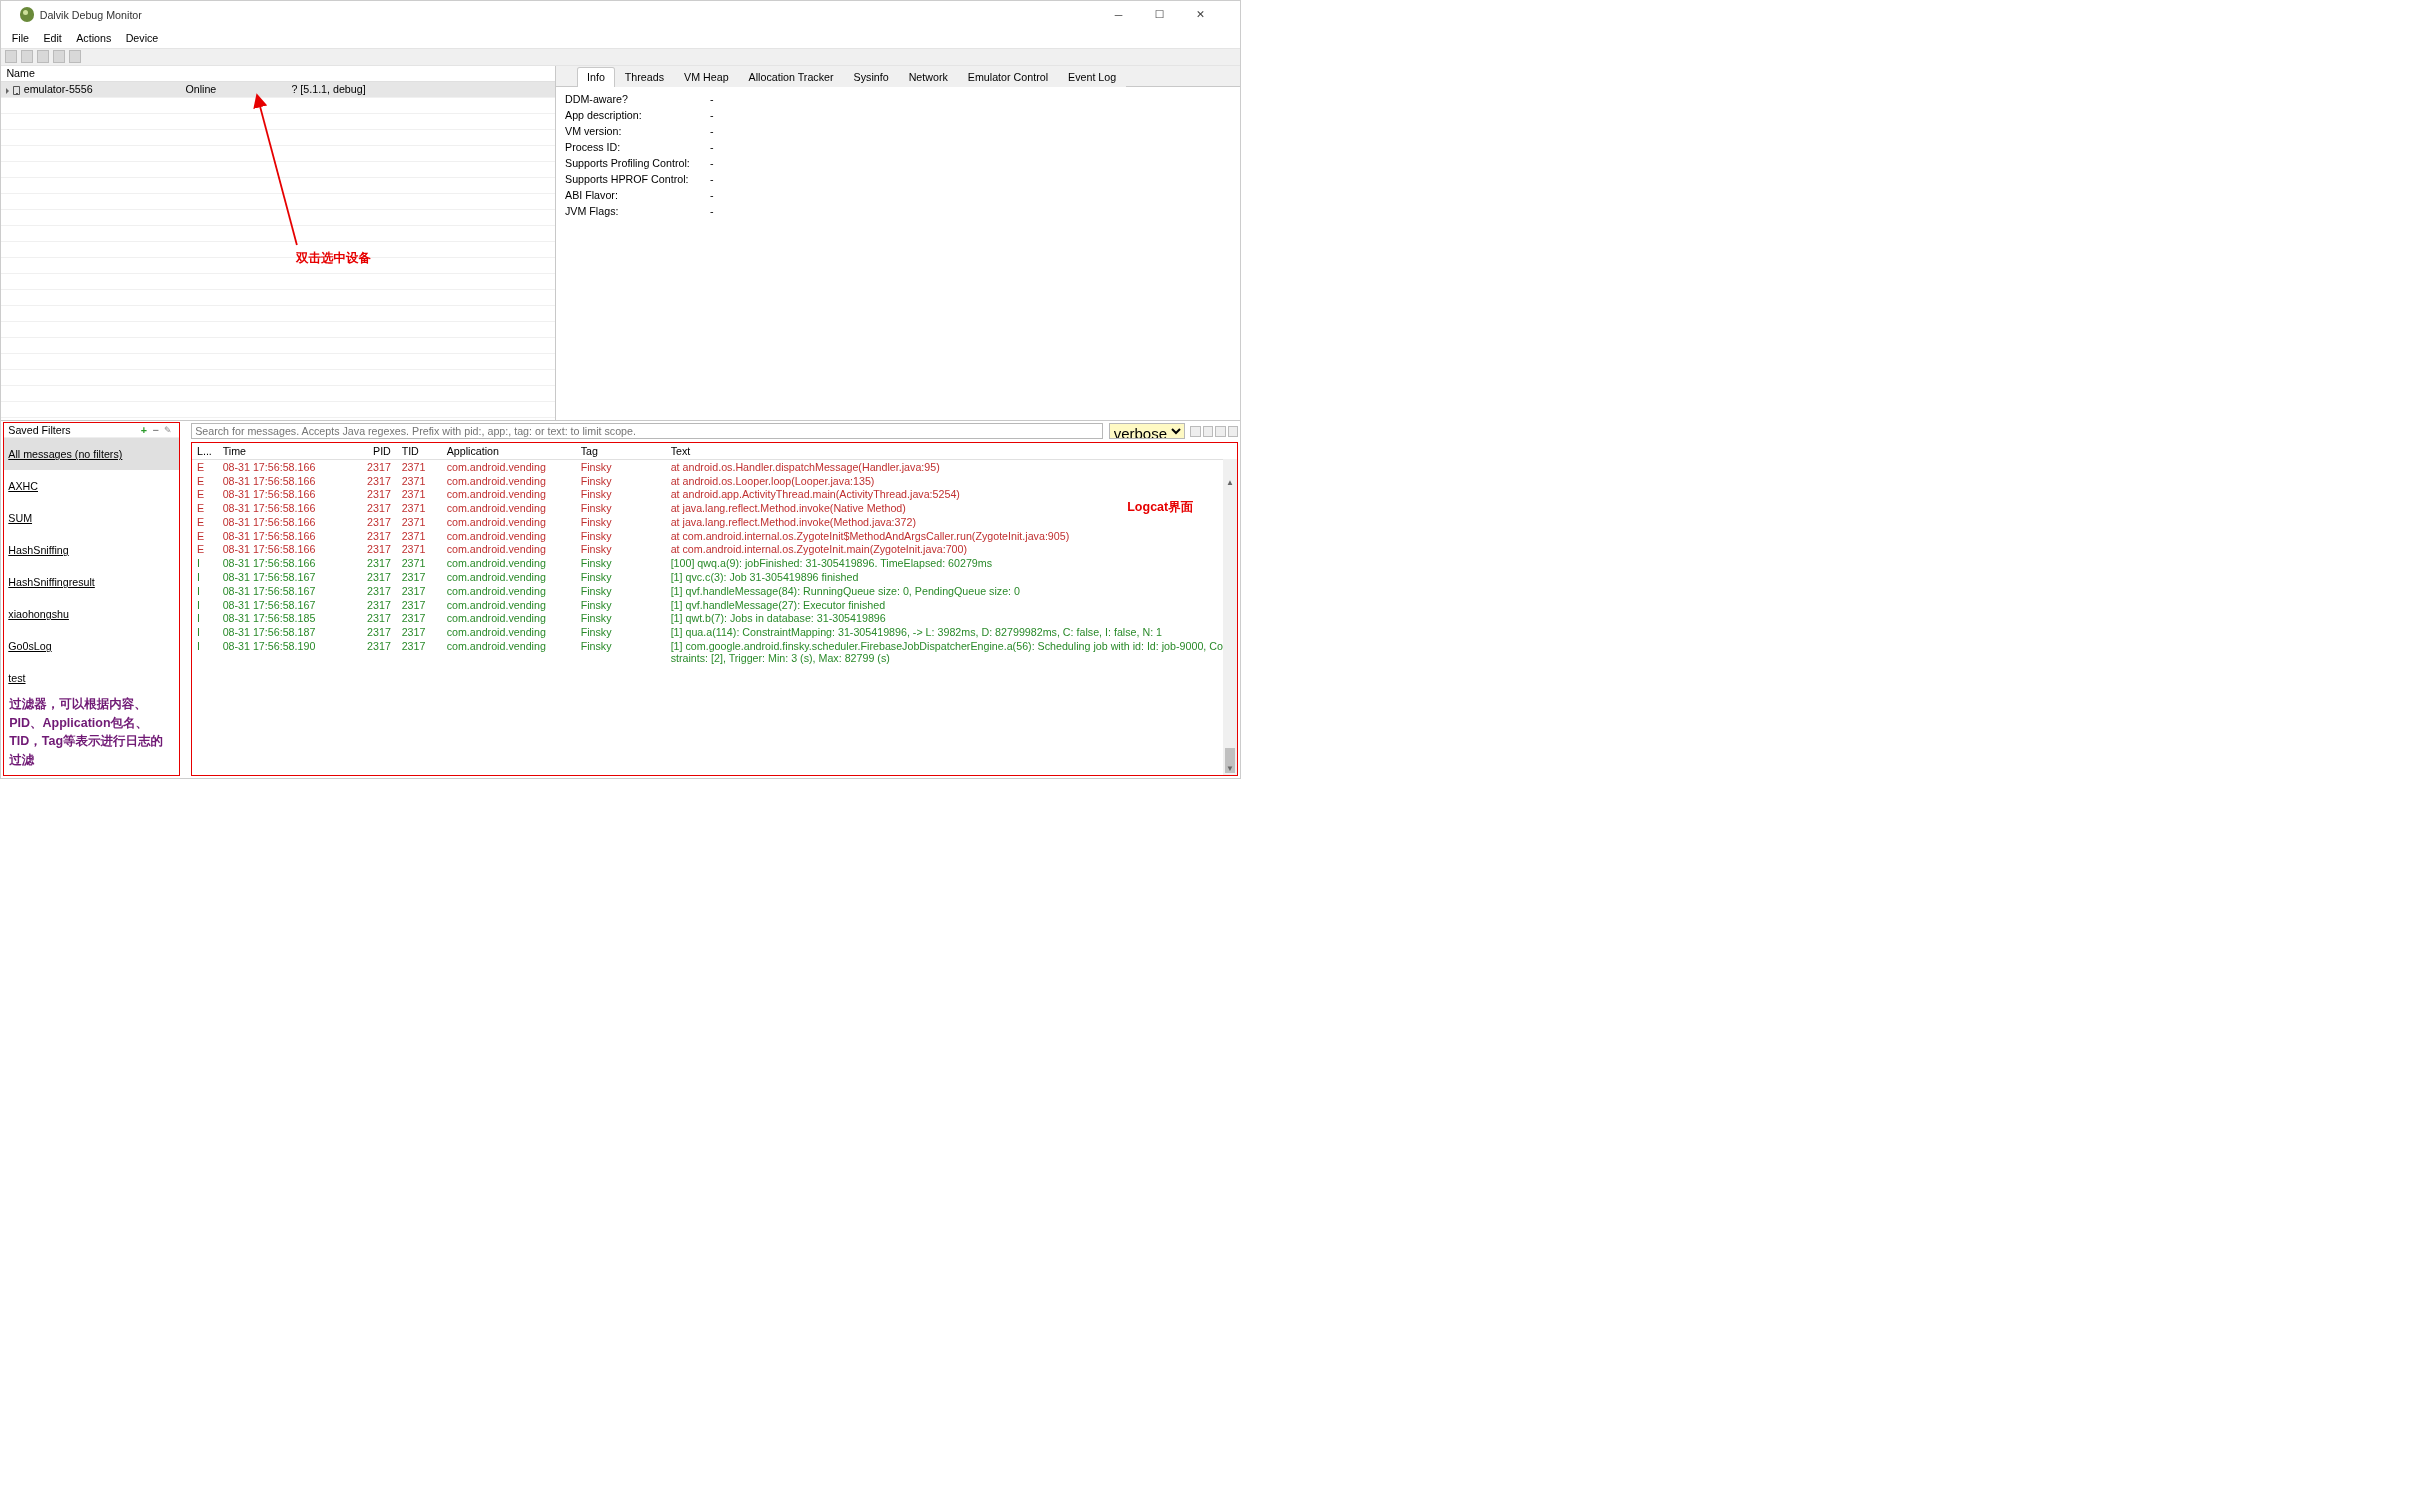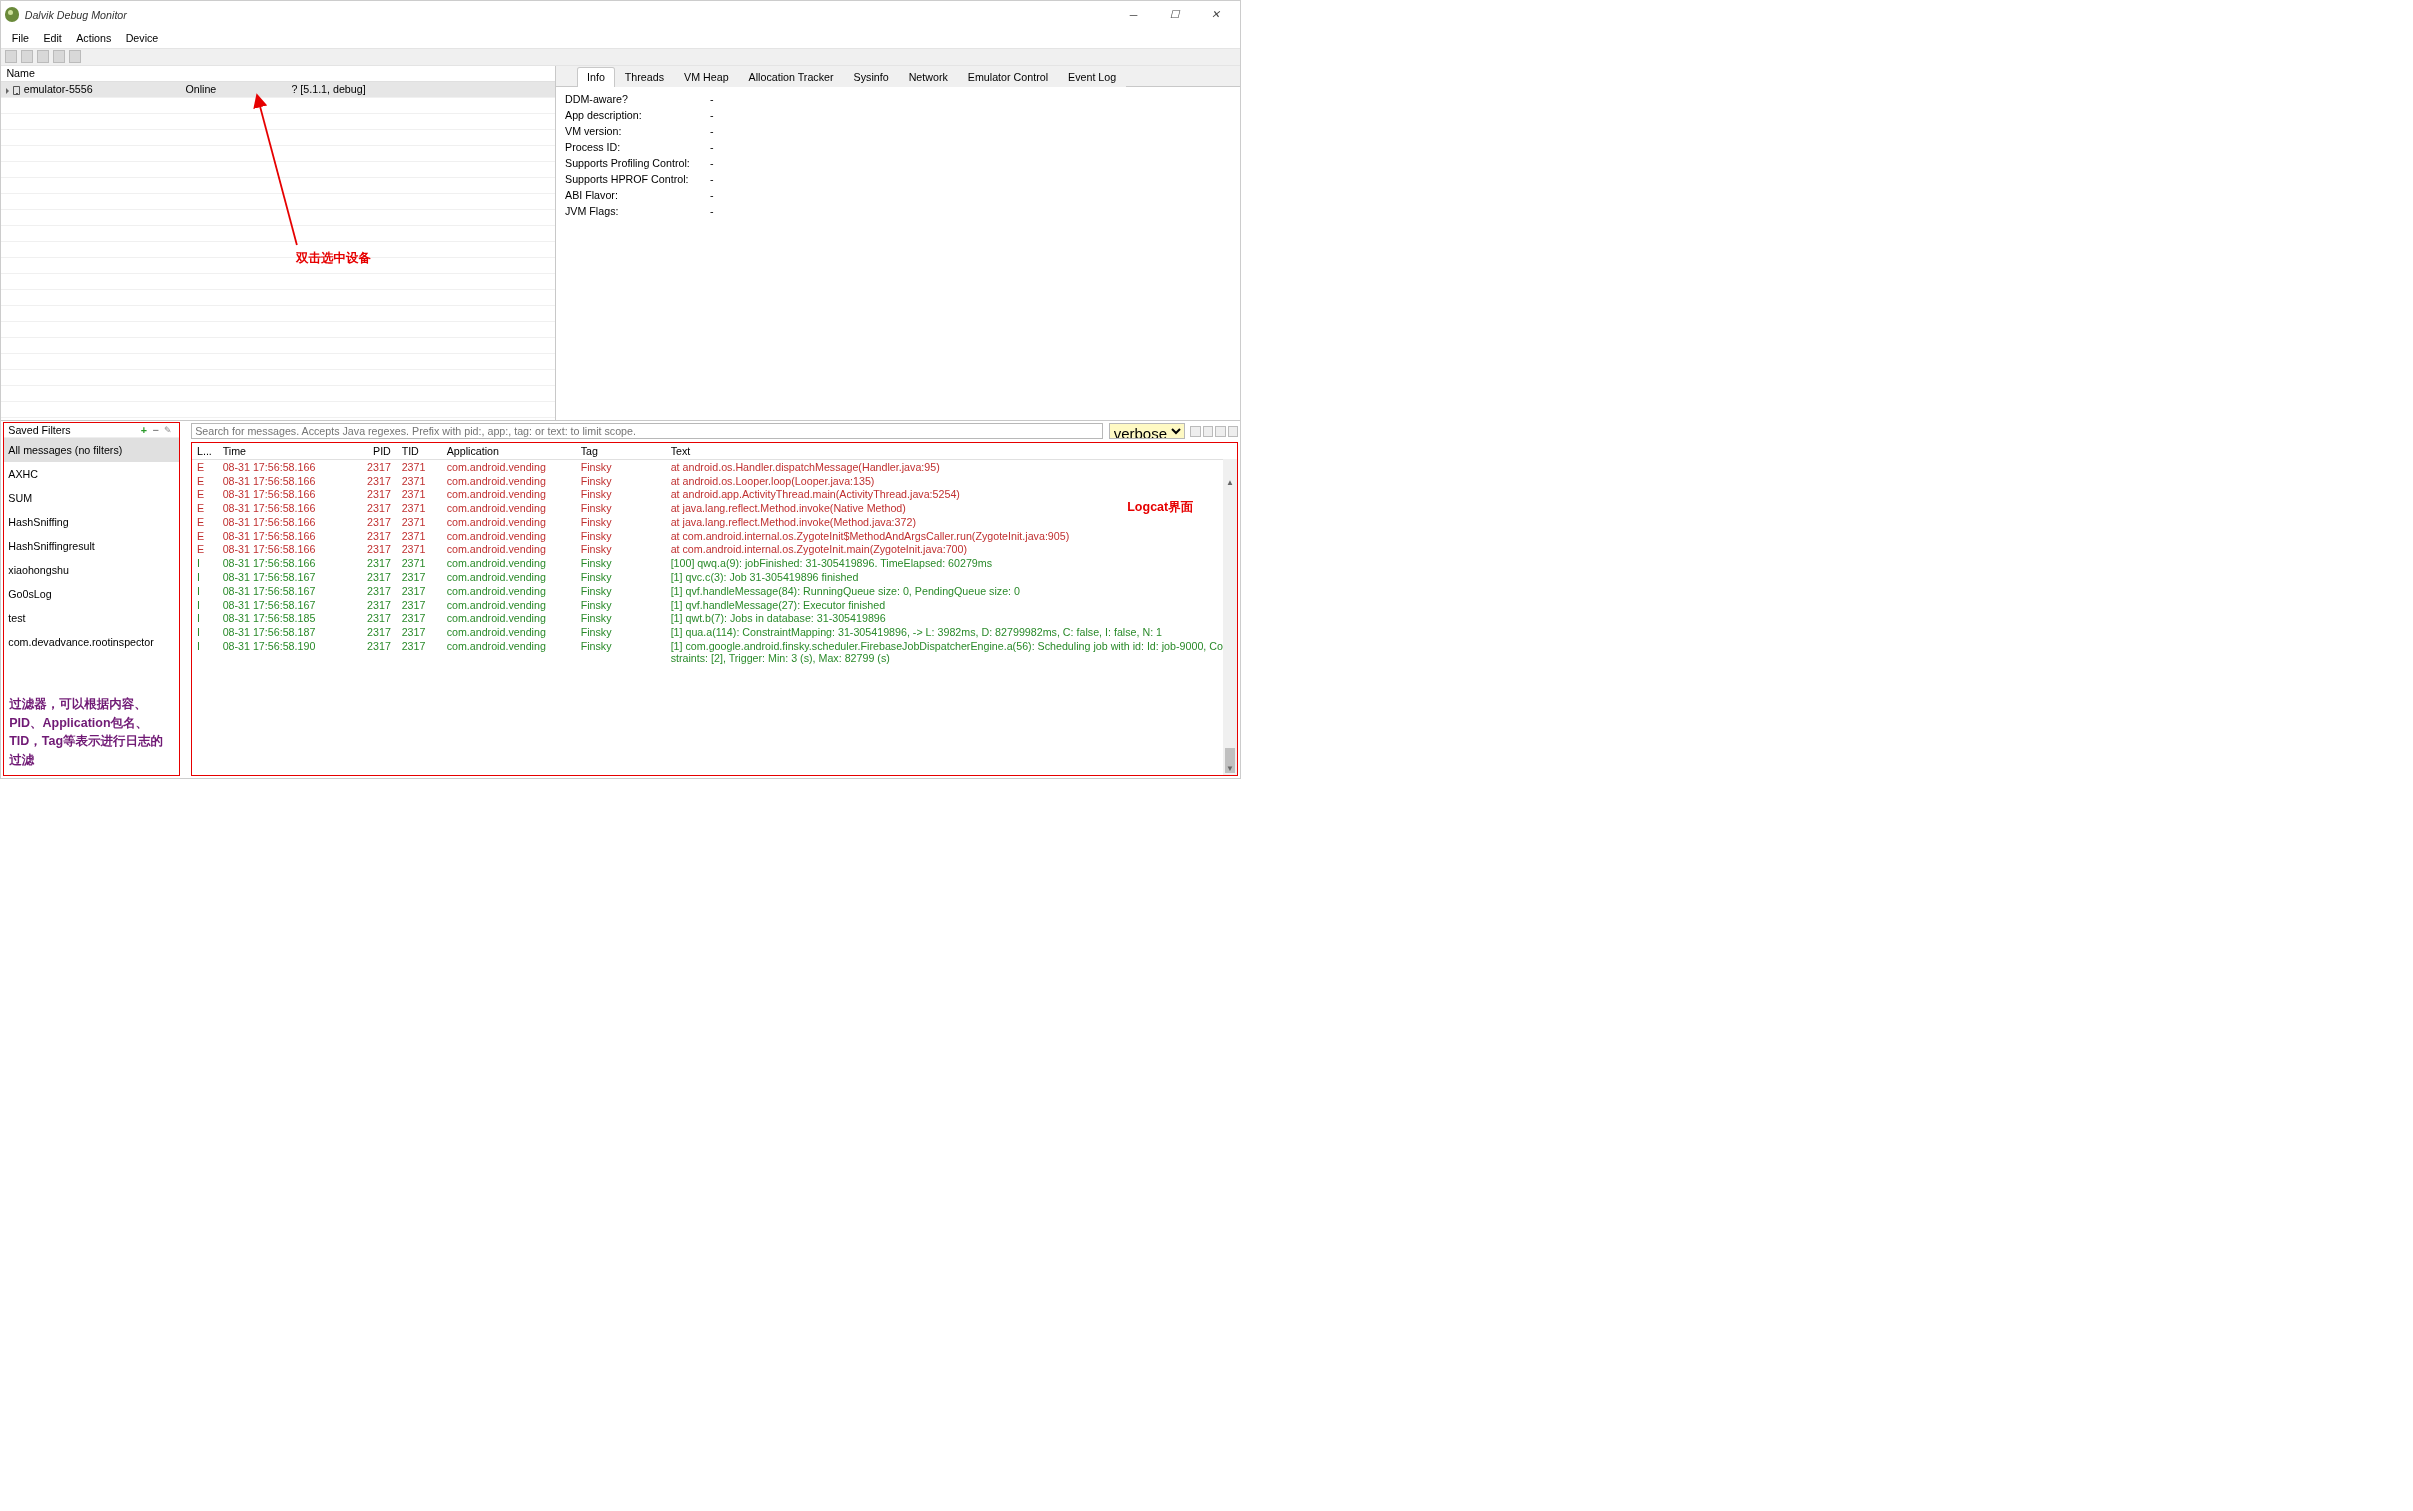--- a/index.html
+++ b/index.html
@@ -1,18 +1,18 @@
 <!DOCTYPE html>
 <html style="font-size:14.3px"><head>
 <meta charset="utf-8">
 <style>
 * { margin:0; padding:0; box-sizing:border-box; font-family:"Segoe UI","Microsoft YaHei",Tahoma,sans-serif; }
 body { background:#fff; font-size:10.7px; color:#000; }
 .window { width:1241px; height:779px; display:flex; flex-direction:column; border:0.9px solid #ccc; position:relative; }
-.titlebar { height:27px; display:flex; align-items:center; padding:0 4px; background:#fff;font-style:italic; }
+.titlebar { height:27px; display:flex; align-items:center; padding:0 19px; background:#fff; }
 .titlebar .icon-wrap { width:14.3px; height:14.3px; border-radius:50%; background:#6a8a3a; margin-right:5.4px; position:relative; }
 .titlebar .icon-wrap::after { content:""; position:absolute; width:5.4px; height:5.4px; background:#cde09a; border-radius:50%; left:2.7px; top:2.7px; }
 .titlebar .title { font-size:10.7px; color:#333; }
 .titlebar .winbtns { margin-left:auto; display:flex; }
 .titlebar .winbtn { width:41px; height:27px; display:flex; align-items:center; justify-content:center; color:#444; font-size:10.7px; }
 .menubar { height:19.7px; display:flex; align-items:center; padding:0 3.6px; background:#fff; }
 .menubar span { padding:1.8px 7.2px; font-size:10.7px; }
 .toolbar { height:18px; background:#f0f0f0; border-top:0.9px solid #e4e4e4; border-bottom:0.9px solid #e4e4e4; display:flex; align-items:center; padding:0 3.6px; gap:3.6px; }
 .tb-btn { width:12.5px; height:12.5px; background:#d8d8d8; border:0.9px solid #bbb; }
 .body { flex:1; display:flex; flex-direction:column; overflow:hidden; }
@@ -39,21 +39,21 @@
 .info-body .k { width:145px; font-size:10.7px; }
 .info-body .v { font-size:10.7px; }
 .bottom-half { flex:1; display:flex; overflow:hidden; position:relative; }
 .filters-panel { width:177px; display:flex; flex-direction:column; border:1.8px solid #e60000; margin:1.8px; }
 .filters-header { height:15px; display:flex; align-items:center; padding:0 4.5px; font-size:10.7px; background:#fff; border-bottom:0.9px solid #eee; }
 .filters-header .spacer{flex:1;}
 .filters-header .plus{color:#2a9a2a;font-weight:700;padding:0 2.7px;}
 .filters-header .minus{color:#888;font-weight:700;padding:0 2.7px;}
 .filters-header .pen{color:#888;padding:0 2.7px;font-size:9px;}
 .filters-list { flex:1; overflow:auto; }
-.filter-item { height:24px; padding:0 4.5px; display:flex; align-items:center; font-size:10.7px; }
+.filter-item { height:32px; padding:0 4.5px; display:flex; align-items:center; font-size:10.7px;text-decoration:underline; }
 .filter-item.sel { background:#e0e0e0; }
 .filter-annot { color:#701a75; font-weight:700; font-size:12.5px; line-height:1.5; padding:5.4px; font-family:"Microsoft YaHei","SimHei",sans-serif; }
 .logcat-panel { flex:1; display:flex; flex-direction:column; margin:1.8px 1.8px 1.8px 9px; position:relative; }
 .logcat-annot { position:absolute; right:45px; top:77px; color:#e60000; font-weight:700; font-size:12.5px; font-family:"Microsoft YaHei","SimHei",sans-serif; z-index:5; pointer-events:none; }
 .log-toolbar { height:18px; display:flex; align-items:center; gap:5.4px; }
 .log-search { flex:1; height:16px; border:0.9px solid #b8b8b8; font-size:10.7px; padding:0 3.6px; color:#999; background:#fff; font-family:inherit; }
 .log-level { height:16px; border:0.9px solid #b8b8b8; font-size:15px; background:#fef9c3; }
 .mini-btns { display:flex; gap:1.8px; }
 .mini-btn { width:10.7px; height:10.7px; border:0.9px solid #bbb; background:#eee; }
 .log-body { flex:1; border:1.8px solid #e60000; margin-top:1.8px; overflow:auto; position:relative; }

